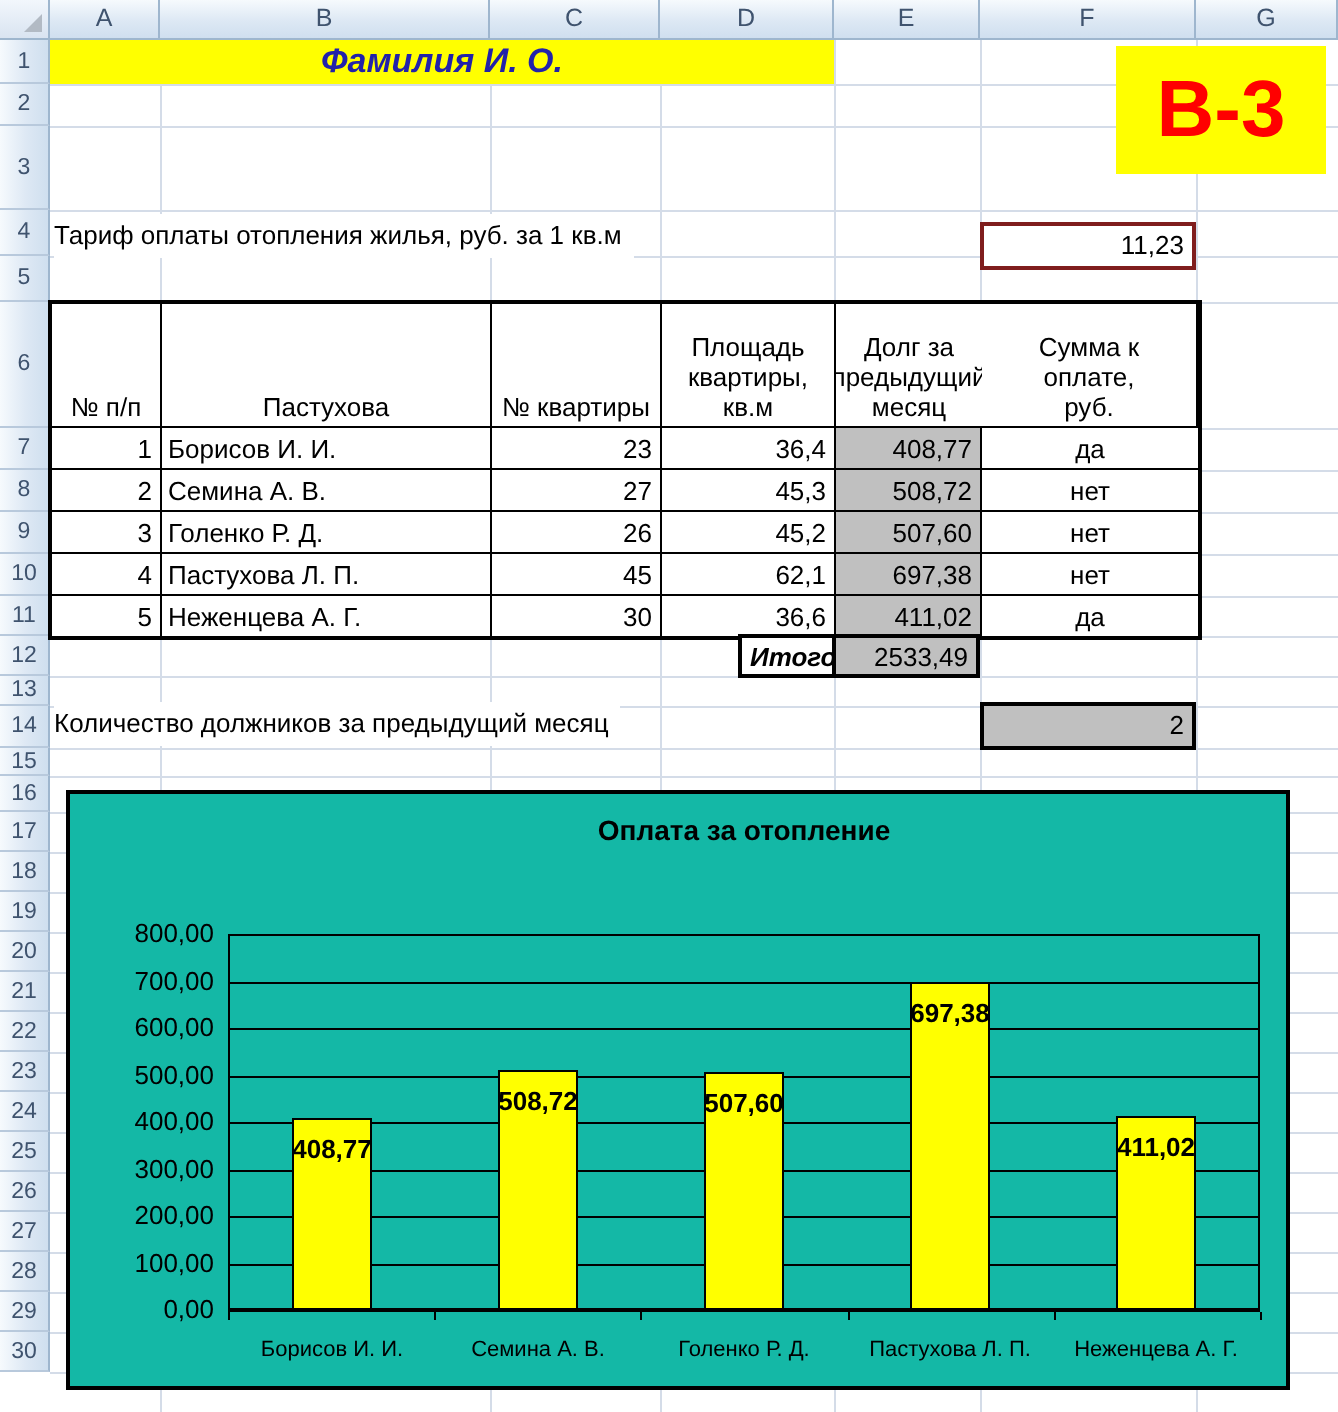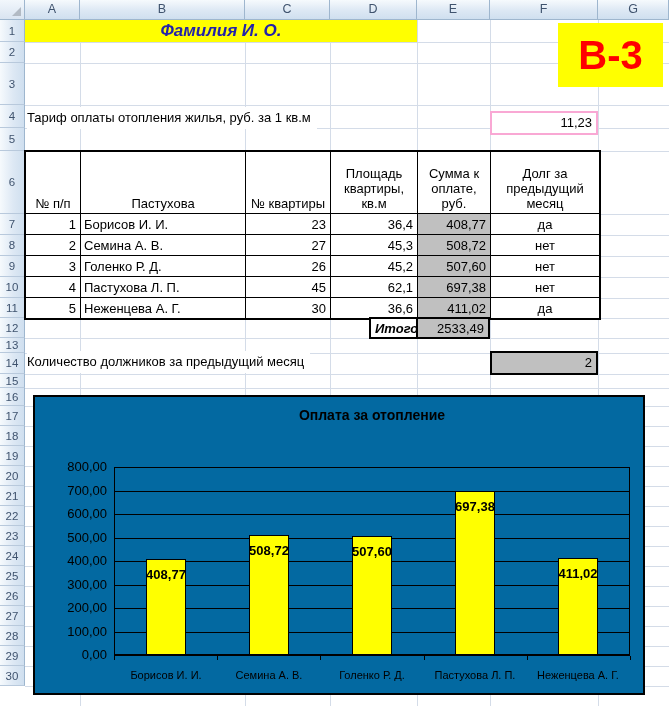--- a/index.html
+++ b/index.html
@@ -22,21 +22,21 @@
   .gv{position:absolute;width:1px;background:#d4dce8;top:20px;height:686px;}
   .gh{position:absolute;height:1px;background:#d4dce8;left:25px;width:644px;}
 
   
   #title-band{position:absolute;left:25px;top:20px;width:392px;height:22px;background:#ffff00;
     text-align:center;line-height:22px;font-weight:bold;font-style:italic;font-size:17px;color:#2222aa;}
   #variant-badge{position:absolute;left:558px;top:23px;width:105px;height:64px;background:#ffff00;
     display:flex;align-items:center;justify-content:center;font-weight:bold;font-size:40px;color:#ff0000;}
   .freelabel{position:absolute;background:#fff;height:22px;line-height:22px;white-space:nowrap;padding-right:6px;}
   #tariff-cell{position:absolute;left:490px;top:111px;width:108px;height:24px;box-sizing:border-box;
-    border:2px solid #f9a8d4;background:#fff;text-align:right;line-height:20px;padding-right:4px;}
+    border:2px solid #7f1d1d;background:#fff;text-align:right;line-height:20px;padding-right:4px;}
   #debtors-cell{position:absolute;left:490px;top:351px;width:108px;height:24px;box-sizing:border-box;
     border:2px solid #000;background:#c0c0c0;text-align:right;line-height:20px;padding-right:4px;}
 
   
   #pay-table{position:absolute;left:24px;top:150px;width:577px;height:170px;box-sizing:border-box;
     border:2px solid #000;background:#fff;display:grid;
     grid-template-columns:55px 165px 85px 87px 73px 108px;
     grid-template-rows:62px 21px 21px 21px 21px 20px;}
   #pay-table .c{box-sizing:border-box;border-right:1px solid #000;border-bottom:1px solid #000;
     display:flex;align-items:center;overflow:hidden;background:#fff;}
@@ -48,21 +48,21 @@
   #pay-table .txt{justify-content:flex-start;padding-left:3px;}
   #pay-table .mid{justify-content:center;}
   #pay-table .shade{background:#c0c0c0;}
   .total-box{position:absolute;box-sizing:border-box;border:2px solid #000;height:22px;top:317px;
     display:flex;align-items:center;background:#fff;}
   #total-label{left:329px;width:89px;font-weight:bold;font-style:italic;padding-left:4px;margin-left:40px;}
   #total-value{left:416px;width:74px;background:#c0c0c0;justify-content:flex-end;padding-right:4px;}
 
   
   #chart{position:absolute;left:33px;top:395px;width:612px;height:300px;box-sizing:border-box;
-    border:2px solid #000;background:#0369a1;}
+    border:2px solid #000;background:#14b8a6;}
   #chart-title{position:absolute;left:37px;top:10px;width:600px;text-align:center;
     font-weight:bold;font-size:14px;}
   .cgrid{position:absolute;height:1px;background:#000;}
   .pline{position:absolute;background:#000;}
   .ytick{position:absolute;left:2px;width:70px;text-align:right;font-size:13px;}
   .bar{position:absolute;background:#ffff00;border:1.5px solid #000;box-sizing:border-box;}
   .barlabel{position:absolute;width:70px;text-align:center;font-weight:bold;font-size:13px;}
   .catlabel{position:absolute;width:104px;text-align:center;font-size:11px;white-space:nowrap;}
   .xtick{position:absolute;width:1px;height:4px;background:#000;}
 </style>
@@ -161,26 +161,26 @@
   <div class="freelabel" style="left:27px;top:107px;">Тариф оплаты отопления жилья, руб. за 1 кв.м</div>
   <div id="tariff-cell">11,23</div>
 
   <div id="pay-table">
     <div class="c h">№ п/п</div>
     <div class="c h">Пастухова</div>
     <div class="c h">№ квартиры</div>
     <div class="c h">Площадь
 квартиры,
 кв.м</div>
+    <div class="c h lastcol">Долг за
+предыдущий
+месяц</div>
     <div class="c h">Сумма к
 оплате,
 руб.</div>
-    <div class="c h lastcol">Долг за
-предыдущий
-месяц</div>
 
     <div class="c num">1</div>
     <div class="c txt">Борисов И. И.</div>
     <div class="c num">23</div>
     <div class="c num">36,4</div>
     <div class="c num shade">408,77</div>
     <div class="c mid lastcol">да</div>
 
     <div class="c num">2</div>
     <div class="c txt">Семина А. В.</div>

